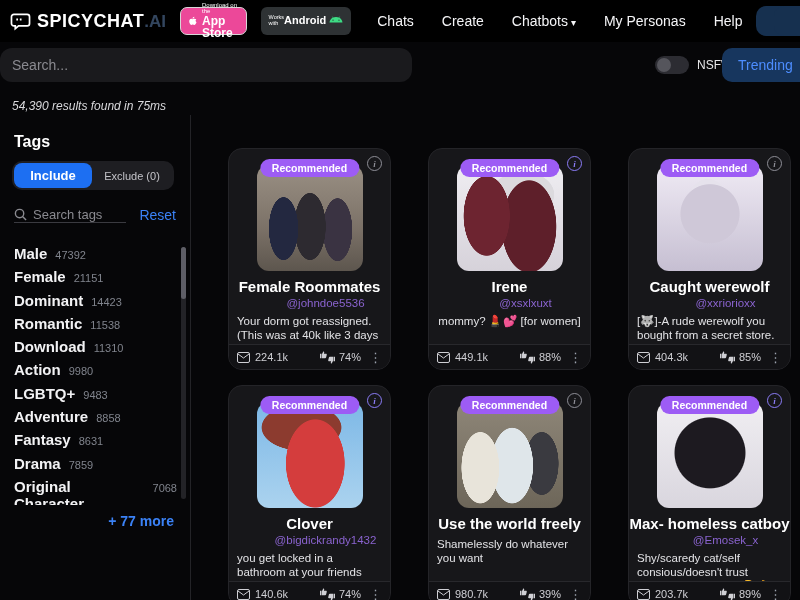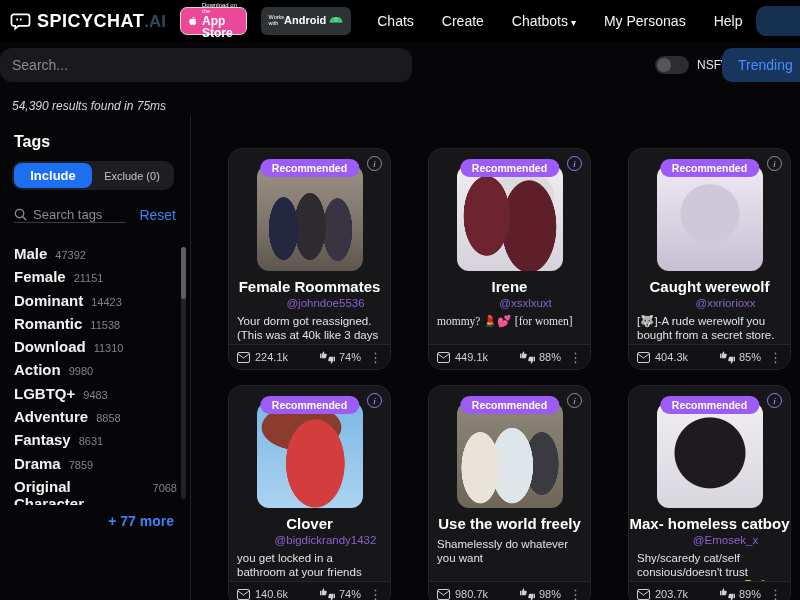--- a/index.html
+++ b/index.html
@@ -86,21 +86,21 @@
            padding:3px 12px; border-radius:20px; white-space:nowrap; }
   .info { position:absolute; top:7px; right:8px; width:15px; height:15px; border-radius:50%;
           border:1.4px solid #8e8e96; color:#8e8e96; font-size:9px; font-style:italic;
           font-weight:700; display:flex; align-items:center; justify-content:center; cursor:pointer; z-index:2;
           font-family:"Liberation Serif", serif; }
   .info.purple { border-color:#8b7cf6; color:#8b7cf6; }
   .cimg { margin:16px auto 0; width:106px; height:106px; border-radius:12px; }
   .ctitle { margin-top:7px; text-align:center; font-size:15px; font-weight:700; color:#fff; }
   .cuser { margin-top:2px; text-align:center; font-size:11.5px; color:#8a63cf; cursor:pointer;margin-left:32px; }
   .cdesc { margin:5px 8px 0; font-size:11.5px; line-height:1.22; color:#e3e3e6; }
-  .cdesc.center { text-align:left;font-family:Liberation Serif, serif; }
+  .cdesc.center { text-align:center; }
   .cfoot { position:absolute; left:0; bottom:0; width:100%; height:25px; background:#121215;
            border-top:1px solid #28282c; display:flex; align-items:center; padding:0 8px; gap:5px; }
   .cmsg { display:flex; align-items:center; gap:5px; color:#cfcfd4; font-size:11px; }
   .crate { margin-left:auto; display:flex; align-items:center; gap:4px; color:#cfcfd4; font-size:11px; }
   .dots { font-size:13px; color:#9ca3af; cursor:pointer; margin-left:4px; }
   .icon-svg { display:block; }
 
   
   .img-1 .cimg { background:
       radial-gradient(ellipse 14% 30% at 25% 60%, #232840 98%, transparent),
@@ -409,21 +409,21 @@
       </span>
       <span class="crate">
         <svg class="icon-svg" width="15" height="13" viewBox="0 0 15 13" fill="#cfcfd4">
           <path d="M0 2.8h1.5v4.4H0z"></path>
           <path d="M2 7.2V3l1.3-2.6c.7 0 1.1.5.9 1.2l-.3 1.1h2c.6 0 1 .5.9 1l-.7 2.7c-.1.5-.5.8-1 .8z"></path>
           <g transform="translate(15,13) rotate(180)">
             <path d="M0 2.8h1.5v4.4H0z"></path>
             <path d="M2 7.2V3l1.3-2.6c.7 0 1.1.5.9 1.2l-.3 1.1h2c.6 0 1 .5.9 1l-.7 2.7c-.1.5-.5.8-1 .8z"></path>
           </g>
         </svg>
-        <span class="rate-n">98%</span>
+        <span class="rate-n">39%</span>
         <span class="dots">⋮</span>
       </span>
     </div>
   </article>
 
   <article class="card img-6">
     <span class="badge">Recommended</span>
     <span class="info purple">i</span>
     <div class="cimg"></div>
     <h3 class="ctitle">Max- homeless catboy</h3>

